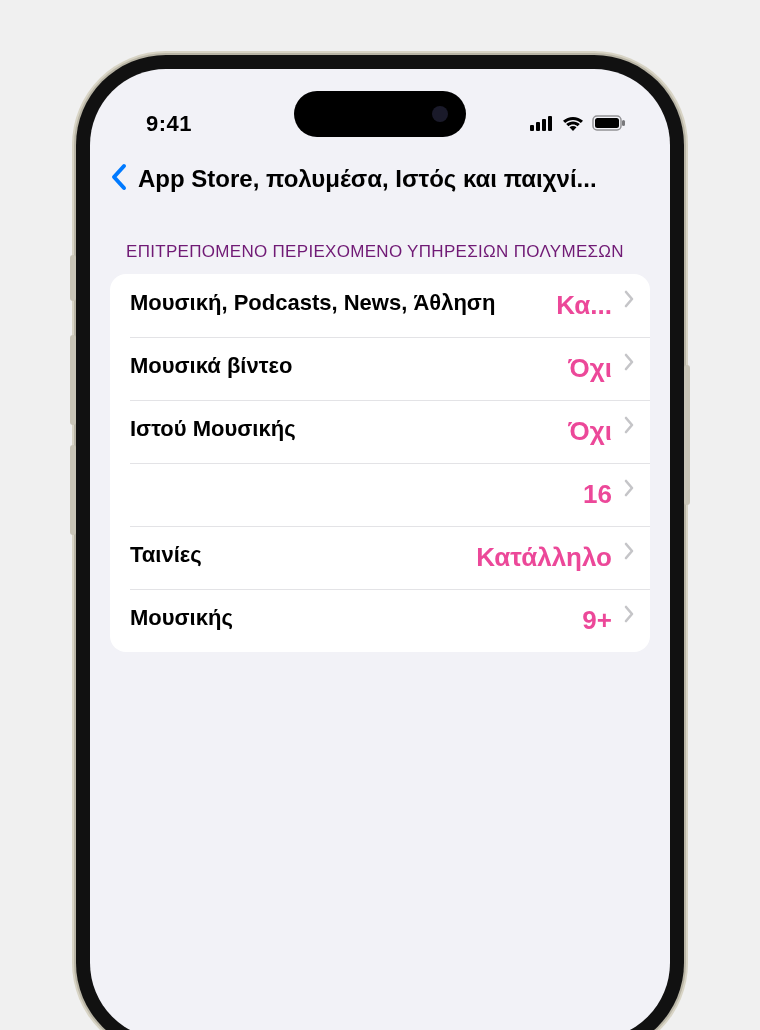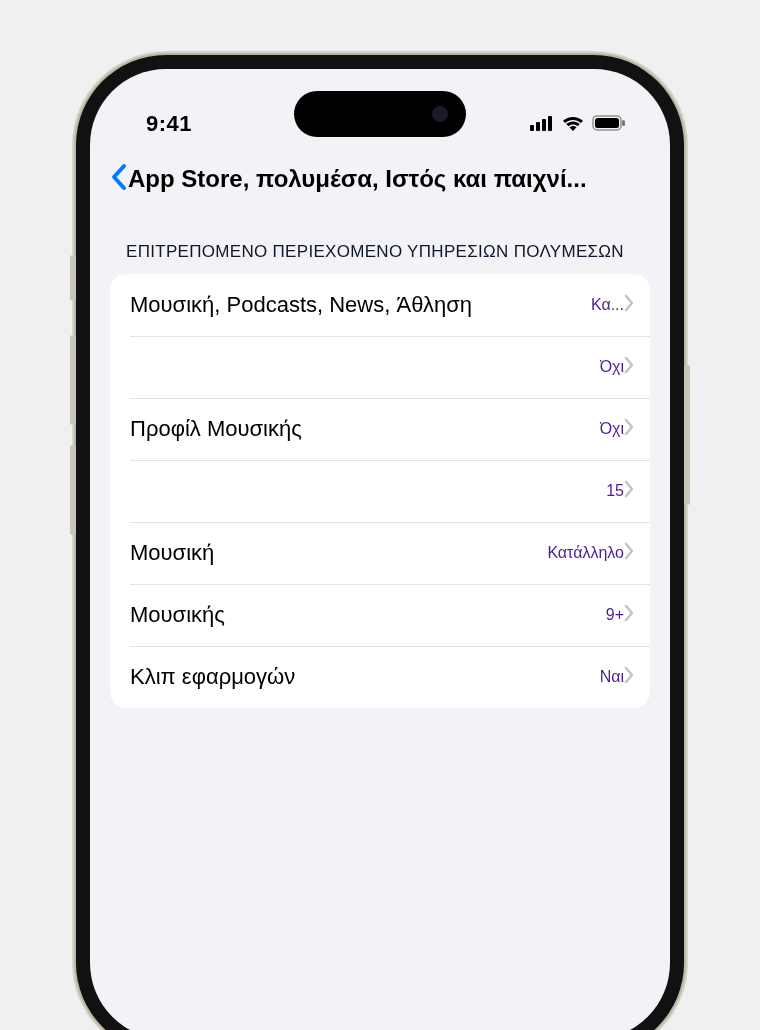--- a/index.html
+++ b/index.html
@@ -59,53 +59,55 @@
     height: 80px;
     font-size: 22px;
     font-weight: 600;
     letter-spacing: 0.5px;
   }
   .status-icons { display:flex; align-items:center; gap:8px; }
   .nav-bar {
     display: flex;
     align-items: center;
     padding: 14px 20px 18px 20px;
+    gap: 10px;
   }
   .back-chevron {
     color: #007aff;
     flex: 0 0 auto;
   }
   .nav-title {
     font-size: 24px;
     font-weight: 600;
     color: #000;
     white-space: nowrap;
     overflow: hidden;
     text-overflow: ellipsis;
     flex: 1;
   }
   .section-header {
     font-size: 17px;
-    color: #0f172a;
+    color: #701a75;
     letter-spacing: 0.3px;
     padding: 28px 36px 10px 36px;
     line-height: 1.35;
     text-transform: uppercase;
   }
   .group {
     background: #fff;
     margin: 0 20px;
     border-radius: 16px;
   }
   .row {
     display: flex;
-    align-items: center;
+    align-items: flex-start;
     padding: 16px 16px 16px 20px;
     min-height: 62px;
     position: relative;
+    font-weight: bold;
   }
   .row + .row::before {
     content: "";
     position: absolute;
     top: 0;
     left: 20px;
     right: 0;
     height: 1px;
     background: #e3e3e6;
   }
@@ -113,23 +115,23 @@
     font-size: 22px;
     color: #000;
     flex: 0 1 auto;
     white-space: nowrap;
     overflow: hidden;
     text-overflow: ellipsis;
     margin-right: 8px;
   }
   .row-spacer { flex: 1; }
   .row-value {
-    font-size: 16px;
-    color: #4c1d95;
-    margin-right: 0;
+    font-size: 26px;
+    color: #ec4899;
+    margin-right: 12px;
     white-space: nowrap;
     overflow:hidden;
     text-overflow:ellipsis;
     max-width: 55%;
     flex: 0 1 auto;
     text-align:right;
   }
   .chevron {
     color: #c5c5c8;
     flex: 0 0 auto;
@@ -197,61 +199,54 @@
     <div class="group">
       <div class="row">
         <span class="row-label">Μουσική, Podcasts, News, Άθληση</span>
         <span class="row-spacer"></span>
         <span class="row-value">Κα...</span>
         <span class="chevron"><svg width="10" height="18" viewBox="0 0 10 18">
               <polyline points="2,2 8,9 2,16" fill="none" stroke="#c5c5c8" stroke-width="2.6" stroke-linecap="round" stroke-linejoin="round"></polyline>
             </svg></span>
       </div>
       <div class="row">
+        <span class="row-label">Μουσικά βίντεο</span>
         <span class="row-spacer"></span>
         <span class="row-value">Όχι</span>
         <span class="chevron"><svg width="10" height="18" viewBox="0 0 10 18">
               <polyline points="2,2 8,9 2,16" fill="none" stroke="#c5c5c8" stroke-width="2.6" stroke-linecap="round" stroke-linejoin="round"></polyline>
             </svg></span>
       </div>
       <div class="row">
-        <span class="row-label">Προφίλ Μουσικής</span>
+        <span class="row-label">Ιστού Μουσικής</span>
         <span class="row-spacer"></span>
         <span class="row-value">Όχι</span>
         <span class="chevron"><svg width="10" height="18" viewBox="0 0 10 18">
               <polyline points="2,2 8,9 2,16" fill="none" stroke="#c5c5c8" stroke-width="2.6" stroke-linecap="round" stroke-linejoin="round"></polyline>
             </svg></span>
       </div>
       <div class="row">
         <span class="row-spacer"></span>
-        <span class="row-value">15</span>
-        <span class="chevron"><svg width="10" height="18" viewBox="0 0 10 18">
-              <polyline points="2,2 8,9 2,16" fill="none" stroke="#c5c5c8" stroke-width="2.6" stroke-linecap="round" stroke-linejoin="round"></polyline>
-            </svg></span>
-      </div>
-      <div class="row">
-        <span class="row-label">Μουσική</span>
+        <span class="row-value">16</span>
+        <span class="chevron"><svg width="10" height="18" viewBox="0 0 10 18">
+              <polyline points="2,2 8,9 2,16" fill="none" stroke="#c5c5c8" stroke-width="2.6" stroke-linecap="round" stroke-linejoin="round"></polyline>
+            </svg></span>
+      </div>
+      <div class="row">
+        <span class="row-label">Ταινίες</span>
         <span class="row-spacer"></span>
         <span class="row-value">Κατάλληλο</span>
         <span class="chevron"><svg width="10" height="18" viewBox="0 0 10 18">
               <polyline points="2,2 8,9 2,16" fill="none" stroke="#c5c5c8" stroke-width="2.6" stroke-linecap="round" stroke-linejoin="round"></polyline>
             </svg></span>
       </div>
       <div class="row">
         <span class="row-label">Μουσικής</span>
         <span class="row-spacer"></span>
         <span class="row-value">9+</span>
-        <span class="chevron"><svg width="10" height="18" viewBox="0 0 10 18">
-              <polyline points="2,2 8,9 2,16" fill="none" stroke="#c5c5c8" stroke-width="2.6" stroke-linecap="round" stroke-linejoin="round"></polyline>
-            </svg></span>
-      </div>
-      <div class="row">
-        <span class="row-label">Κλιπ εφαρμογών</span>
-        <span class="row-spacer"></span>
-        <span class="row-value">Ναι</span>
         <span class="chevron"><svg width="10" height="18" viewBox="0 0 10 18">
               <polyline points="2,2 8,9 2,16" fill="none" stroke="#c5c5c8" stroke-width="2.6" stroke-linecap="round" stroke-linejoin="round"></polyline>
             </svg></span>
       </div>
     </div>
 
 
   </div>
 </div>
 

